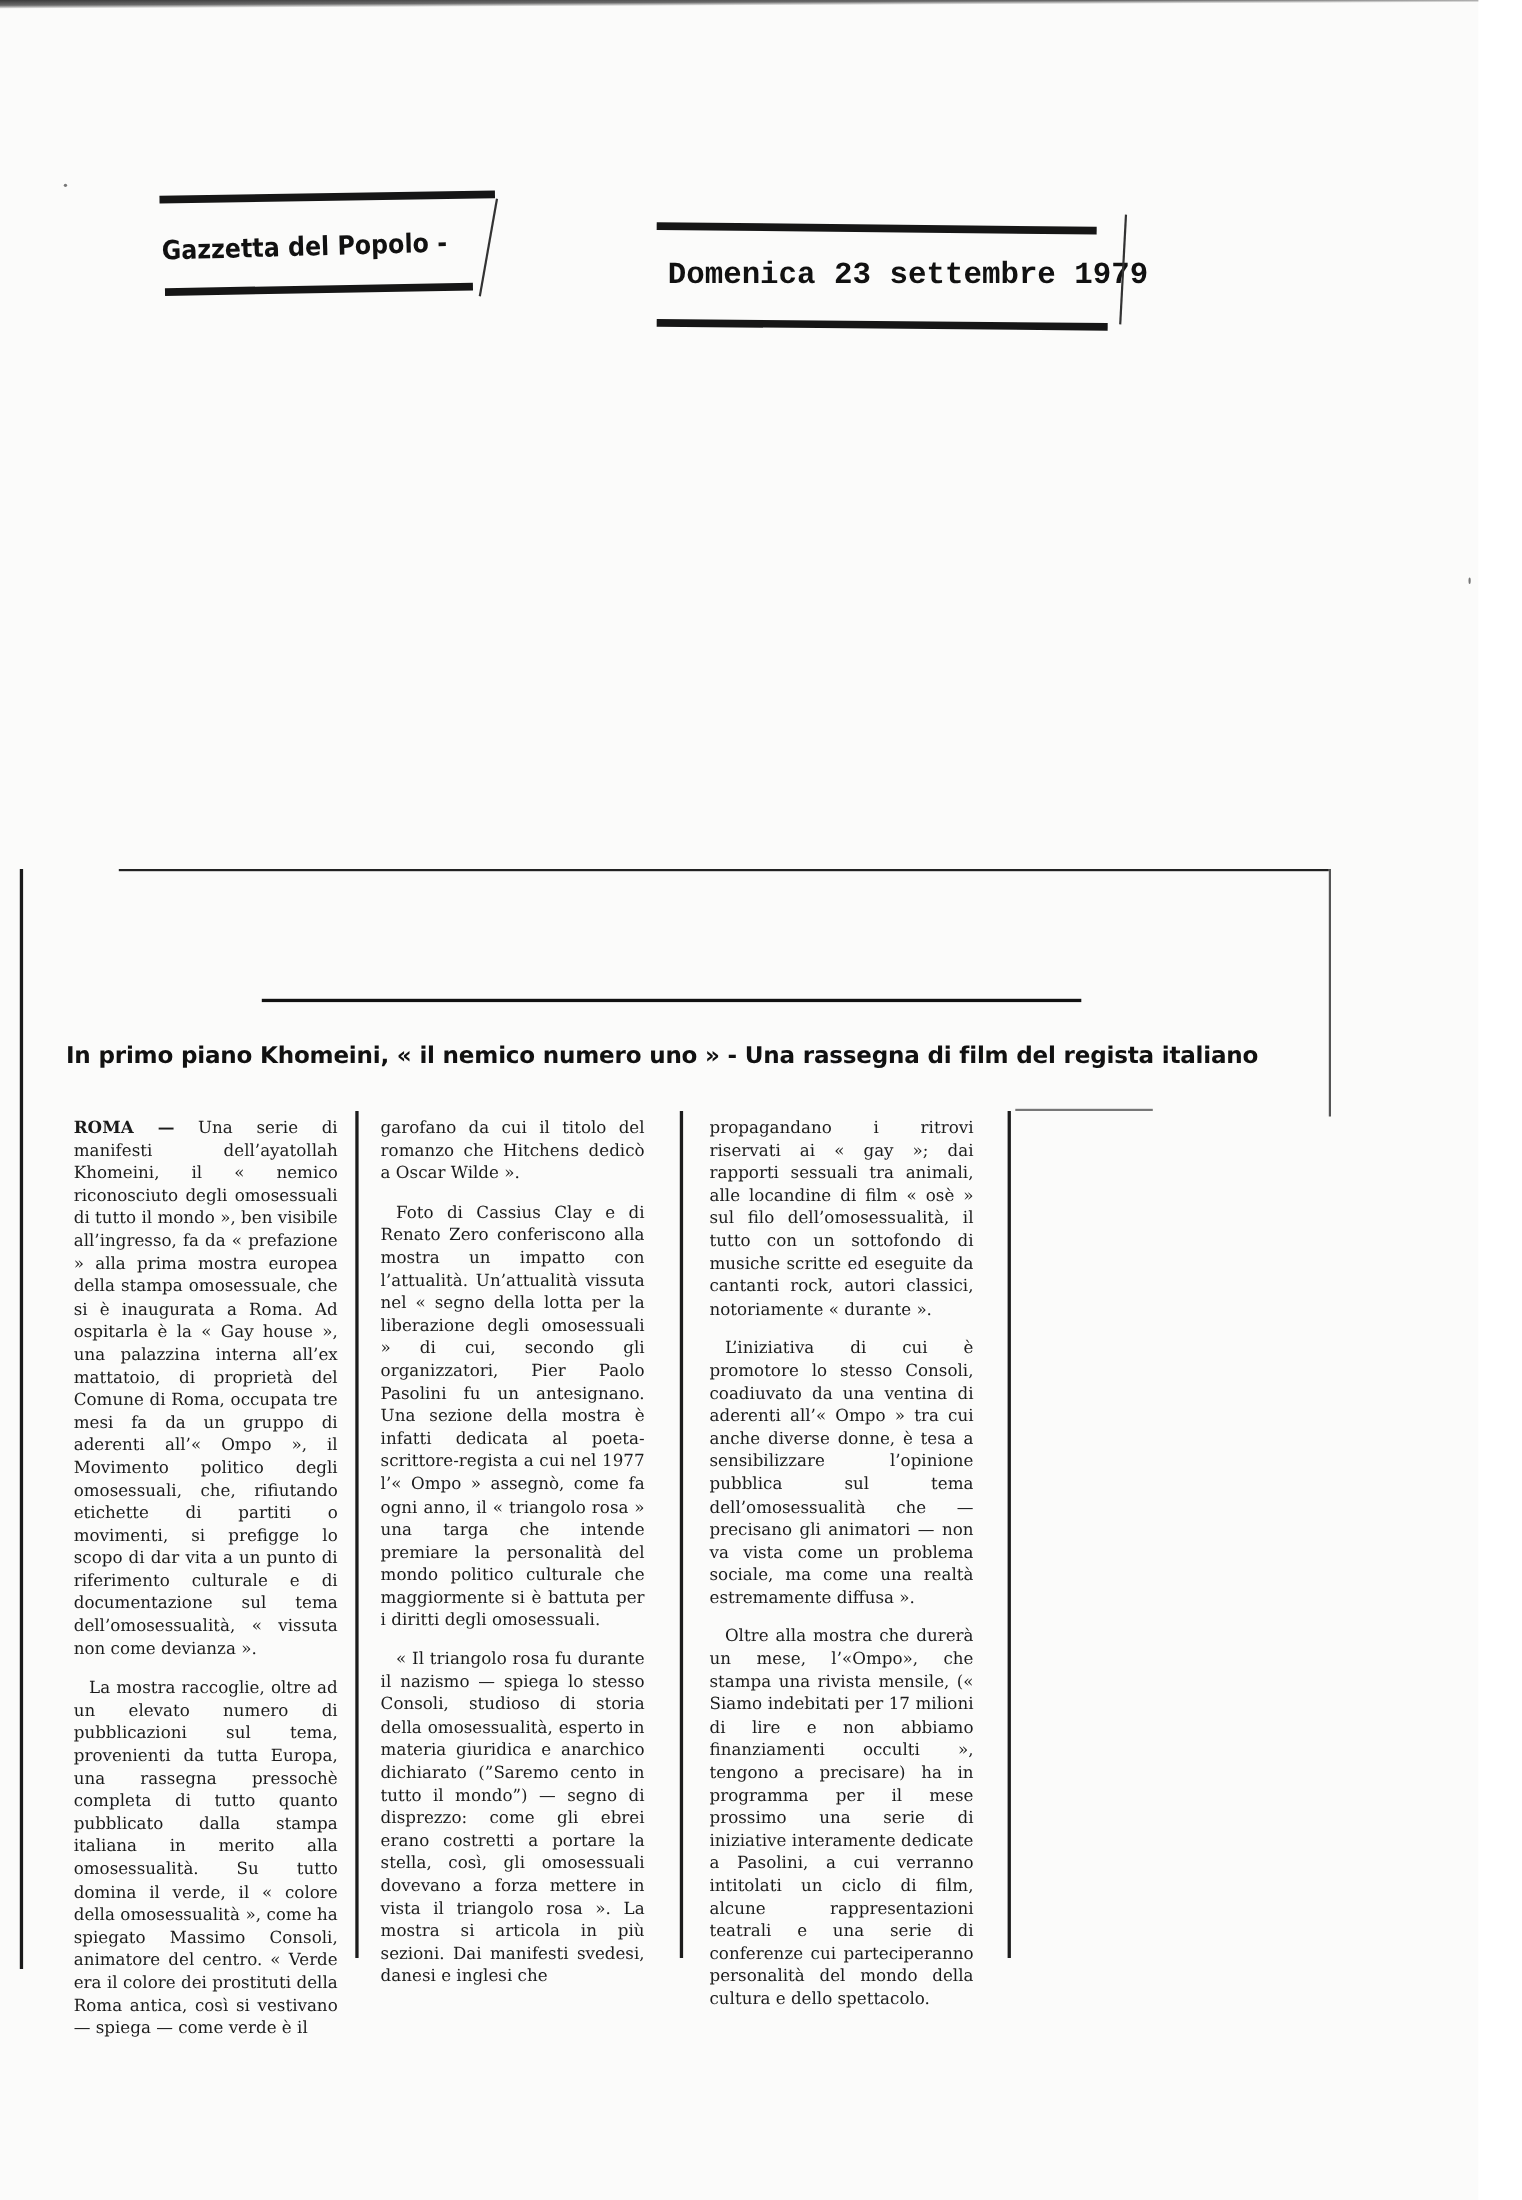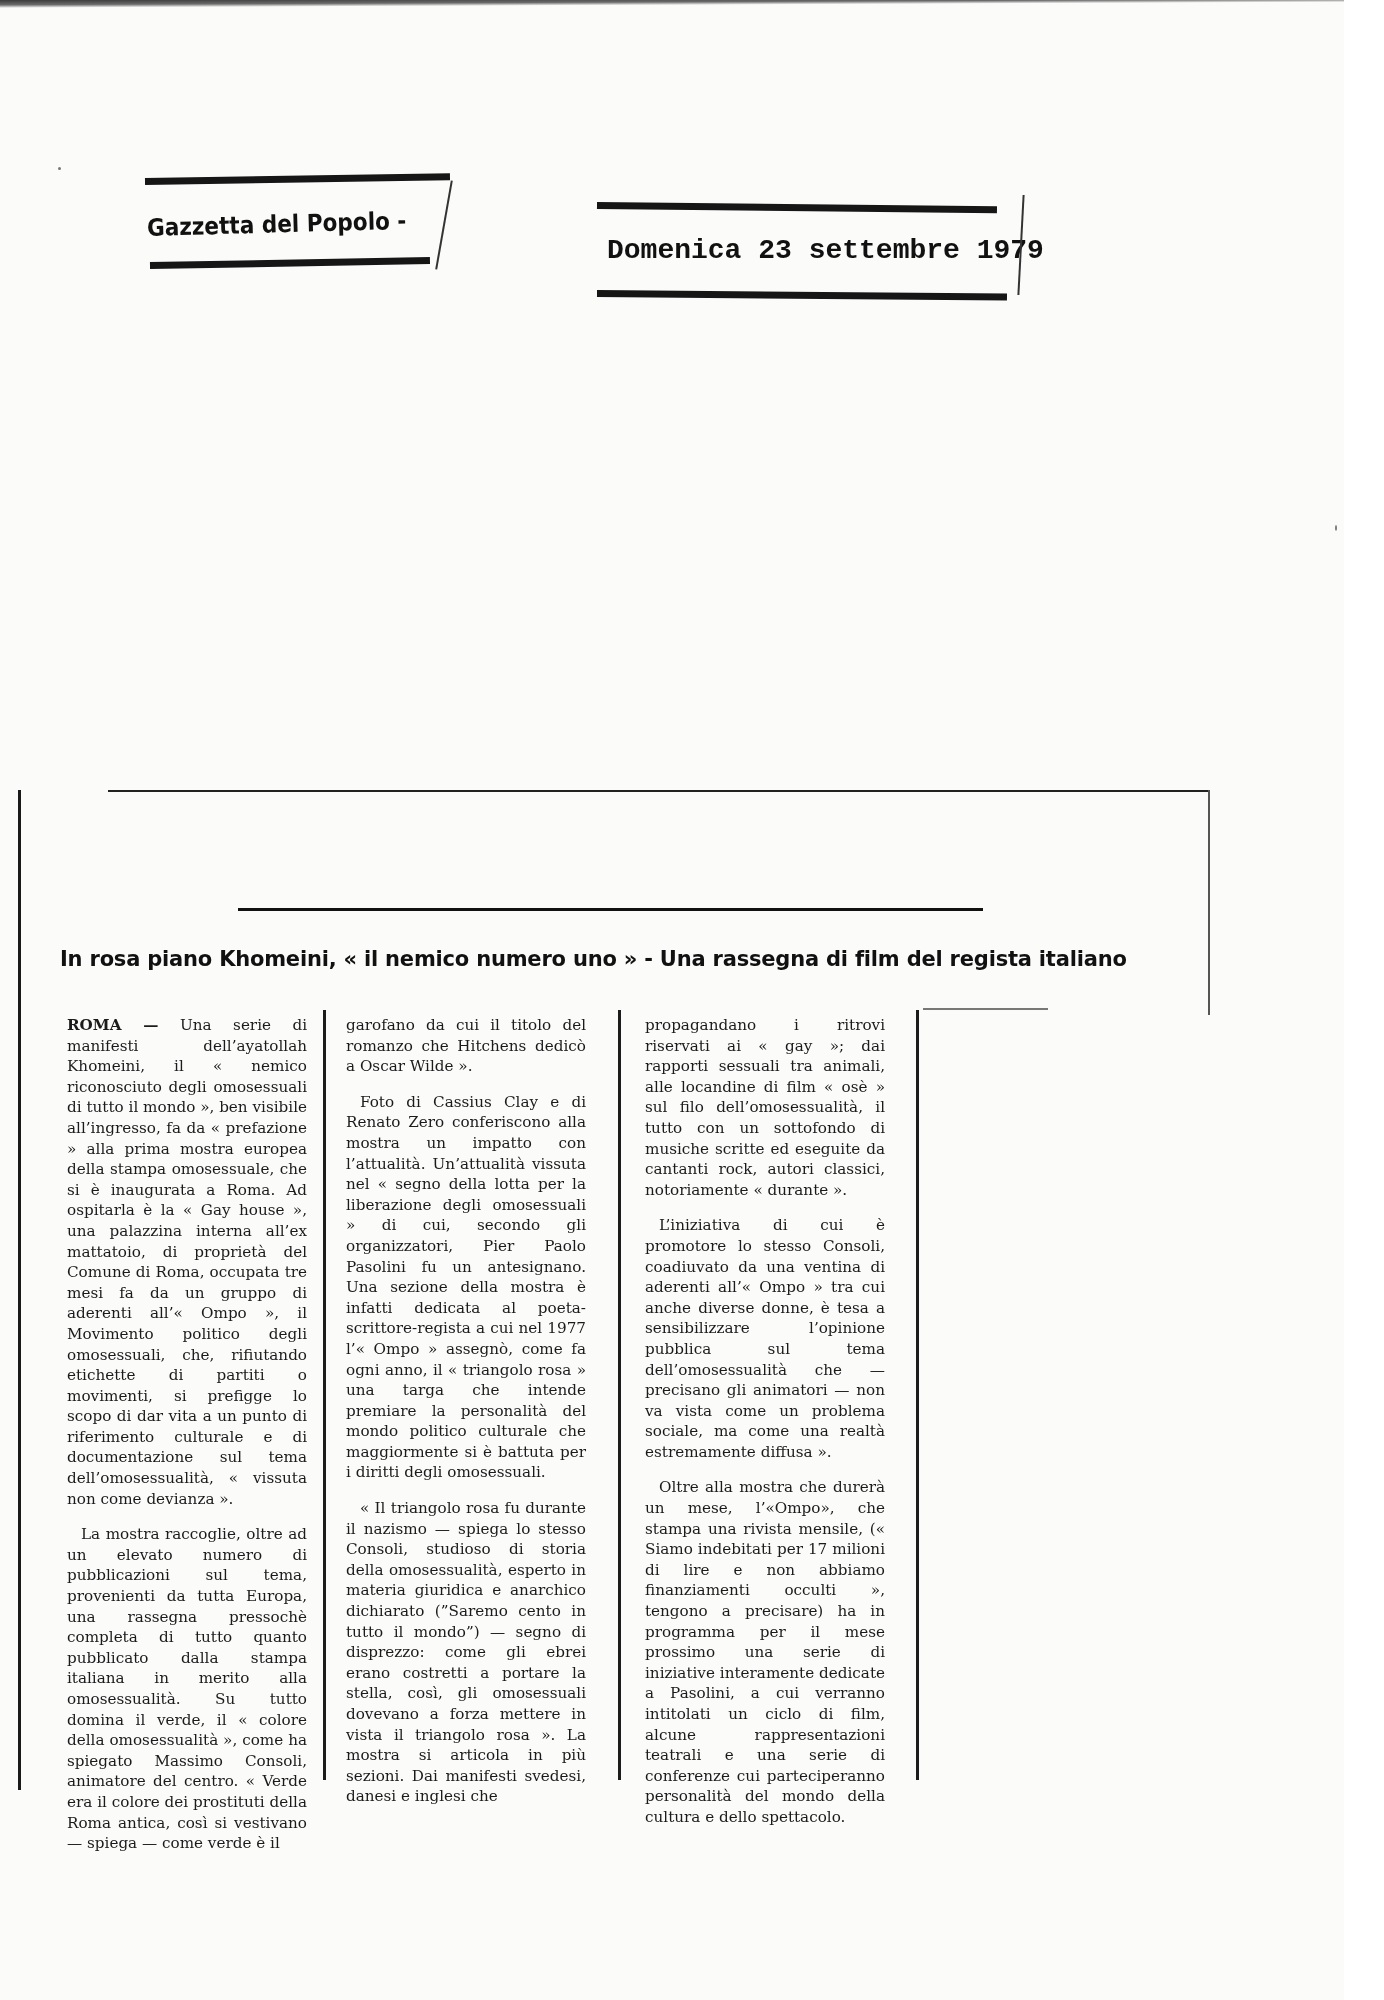--- a/index.html
+++ b/index.html
@@ -112,21 +112,21 @@
   <div class="bar bottom"></div>
   <div class="edge"></div>
 </div>
 
 <div id="article">
   <div class="frame-top"></div>
   <div class="frame-left"></div>
   <div class="frame-right"></div>
 
   <div id="headline-rule"></div>
-  <h2 id="subheadline">In rosa piano Khomeini, « il nemico numero uno » - Una rassegna di film del regista italiano</h2>
+  <h2 id="subheadline">In primo piano Khomeini, « il nemico numero uno » - Una rassegna di film del regista italiano</h2>
 
   <div class="col-rule" id="rule-1"></div>
   <div class="col-rule" id="rule-2"></div>
   <div class="col-rule" id="rule-3"></div>
   <div id="side-rule"></div>
 
   <div class="col" id="col-1">
     <p class="first"><span class="dateline">ROMA —</span> <span>Una serie di manifesti dell’ayatollah Khomeini, il « nemico riconosciuto degli omosessuali di tutto il mondo », ben visibile all’ingresso, fa da « prefazione » alla prima mostra europea della stampa omosessuale, che si è inaugurata a Roma. Ad ospitarla è la « Gay house », una palazzina interna all’ex mattatoio, di proprietà del Comune di Roma, occupata tre mesi fa da un gruppo di aderenti all’« Ompo », il Movimento politico degli omosessuali, che, rifiutando etichette di partiti o movimenti, si prefigge lo scopo di dar vita a un punto di riferimento culturale e di documentazione sul tema dell’omosessualità, « vissuta non come devianza ».</span></p>
     <p>La mostra raccoglie, oltre ad un elevato numero di pubblicazioni sul tema, provenienti da tutta Europa, una rassegna pressochè completa di tutto quanto pubblicato dalla stampa italiana in merito alla omosessualità. Su tutto domina il verde, il « colore della omosessualità », come ha spiegato Massimo Consoli, animatore del centro. « Verde era il colore dei prostituti della Roma antica, così si vestivano — spiega — come verde è il</p>
   </div>

